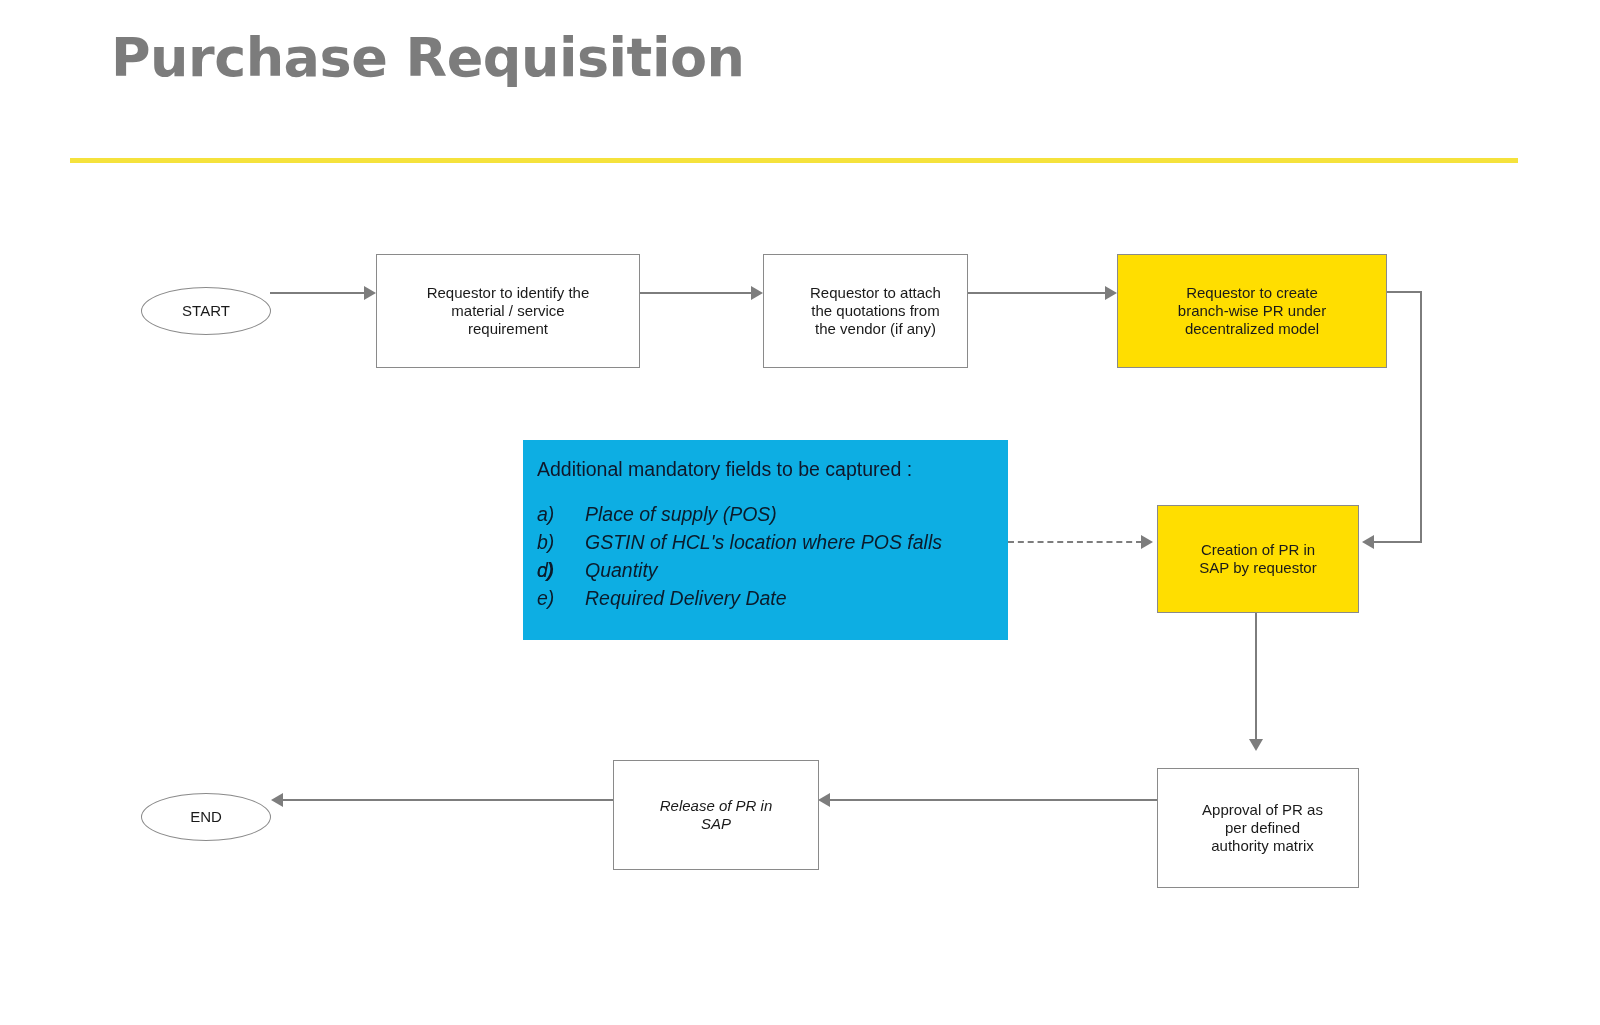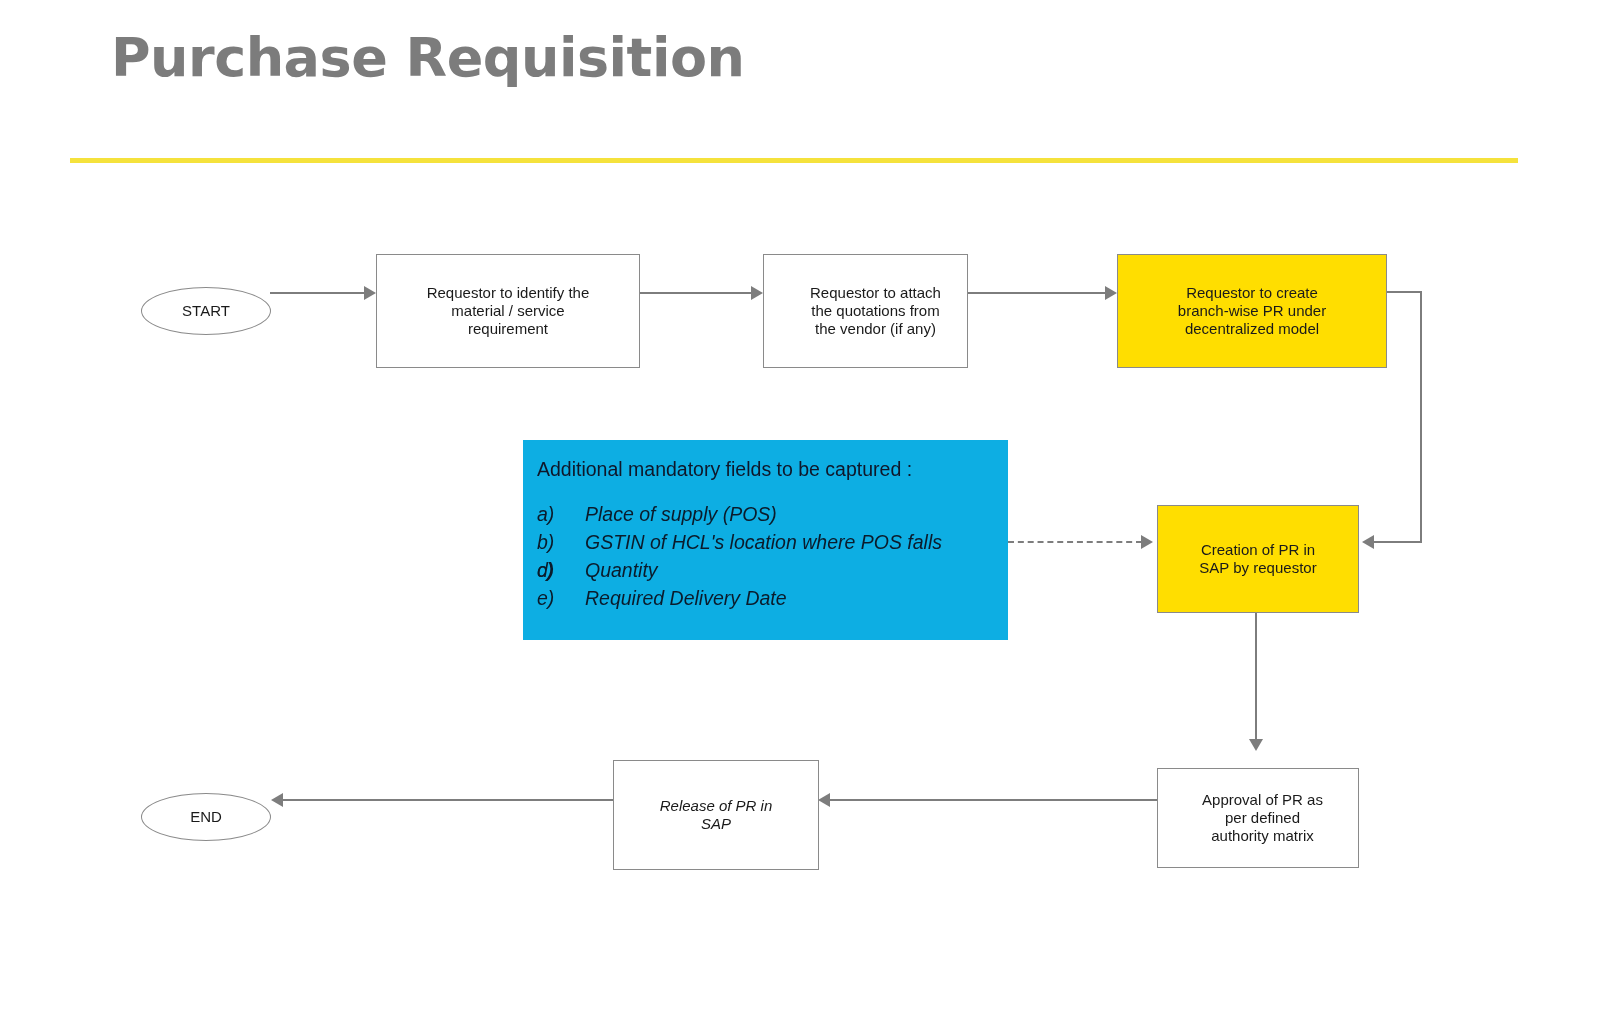--- a/index.html
+++ b/index.html
@@ -221,21 +221,21 @@
     </ol>
   </div>
 
   <div class="node box yellow" style="left:1157px; top:487px; width:202px; height:108px;">
     <div>
       <div>Creation of PR in</div>
       <div>SAP by requestor</div>
     </div>
   </div>
 
-  <div class="node box" style="left:1157px; top:750px; width:202px; height:100px;padding-left:9px;">
+  <div class="node box" style="left:1157px; top:750px; width:202px; height:120px;padding-left:9px;">
     <div>
       <div>Approval of PR as</div>
       <div>per defined</div>
       <div>authority matrix</div>
     </div>
   </div>
 
   <div class="node box" style="left:613px; top:742px; width:206px; height:110px;font-style:italic;">
     <div>
       <div>Release of PR in</div>

